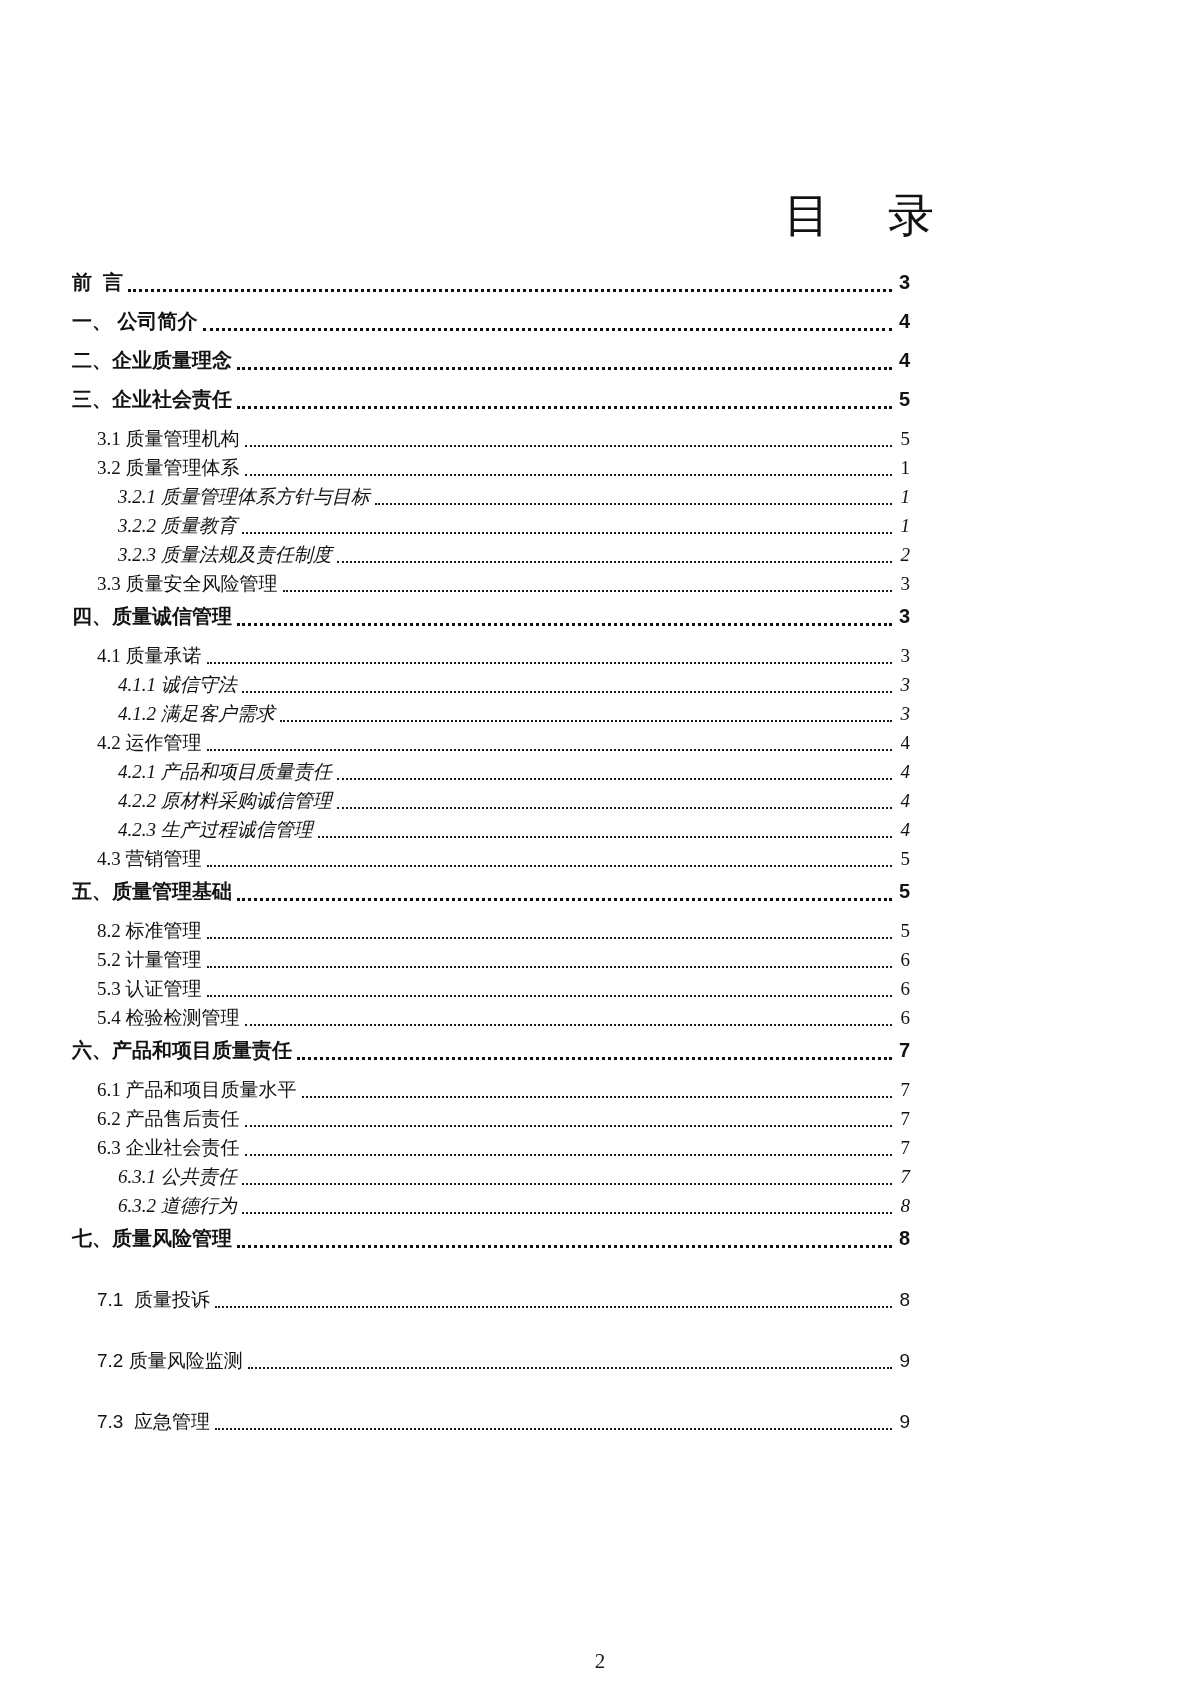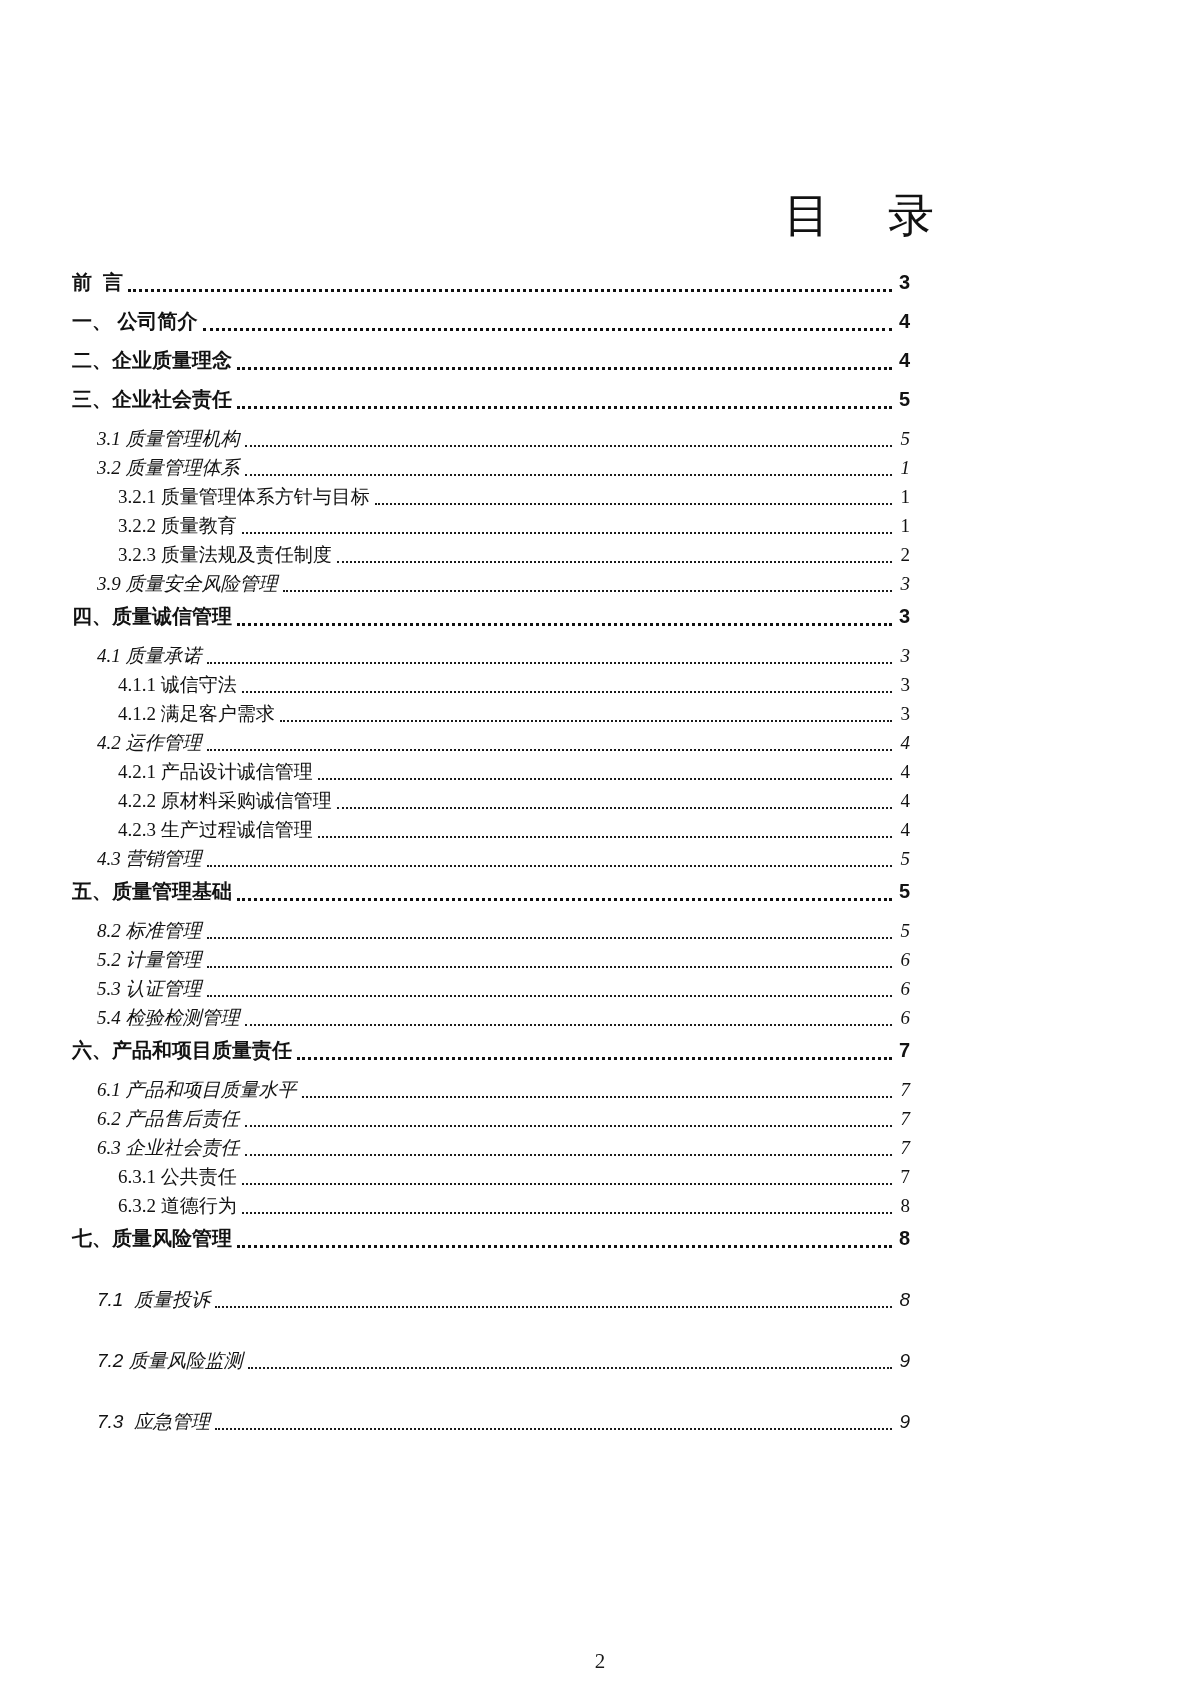--- a/index.html
+++ b/index.html
@@ -39,22 +39,22 @@
   }
   .toc-row.level-1 {
     margin-top: 4px;
     margin-bottom: 10px;
     font-family: "Liberation Sans", sans-serif;
     font-weight: bold;
     font-size: 20px;
   }
   .toc:first-child .toc-row:first-child,
   .toc .toc-row:first-child { margin-top: 0; }
-  .toc-row.level-2 { padding-left: 25px; font-style: italic; }
-  .toc-row.level-3 { padding-left: 46px; }
+  .toc-row.level-2 { padding-left: 25px; }
+  .toc-row.level-3 { padding-left: 46px; font-style: italic; }
   .toc-row.sansnum { font-family: "Liberation Sans", sans-serif; margin-top: 32px; }
   .toc-label { white-space: pre; flex-shrink: 0; }
   .dots {
     flex: 1;
     align-self: flex-end;
     margin: 0 3px 6px 5px;
     border-bottom: 2px dotted #1a1a1a;
     min-width: 20px;
   }
   .level-1 .dots {
@@ -123,21 +123,21 @@
       <span class="toc-label">3.2.2 质量教育</span>
       <span class="dots"></span>
       <span class="toc-page">1</span>
     </div>
     <div class="toc-row level-3">
       <span class="toc-label">3.2.3 质量法规及责任制度</span>
       <span class="dots"></span>
       <span class="toc-page">2</span>
     </div>
     <div class="toc-row level-2">
-      <span class="toc-label">3.9 质量安全风险管理</span>
+      <span class="toc-label">3.3 质量安全风险管理</span>
       <span class="dots"></span>
       <span class="toc-page">3</span>
     </div>
     <div class="toc-row level-1">
       <span class="toc-label">四、质量诚信管理</span>
       <span class="dots"></span>
       <span class="toc-page">3</span>
     </div>
     <div class="toc-row level-2">
       <span class="toc-label">4.1 质量承诺</span>
@@ -153,21 +153,21 @@
       <span class="toc-label">4.1.2 满足客户需求</span>
       <span class="dots"></span>
       <span class="toc-page">3</span>
     </div>
     <div class="toc-row level-2">
       <span class="toc-label">4.2 运作管理</span>
       <span class="dots"></span>
       <span class="toc-page">4</span>
     </div>
     <div class="toc-row level-3">
-      <span class="toc-label">4.2.1 产品设计诚信管理</span>
+      <span class="toc-label">4.2.1 产品和项目质量责任</span>
       <span class="dots"></span>
       <span class="toc-page">4</span>
     </div>
     <div class="toc-row level-3">
       <span class="toc-label">4.2.2 原材料采购诚信管理</span>
       <span class="dots"></span>
       <span class="toc-page">4</span>
     </div>
     <div class="toc-row level-3">
       <span class="toc-label">4.2.3 生产过程诚信管理</span>

